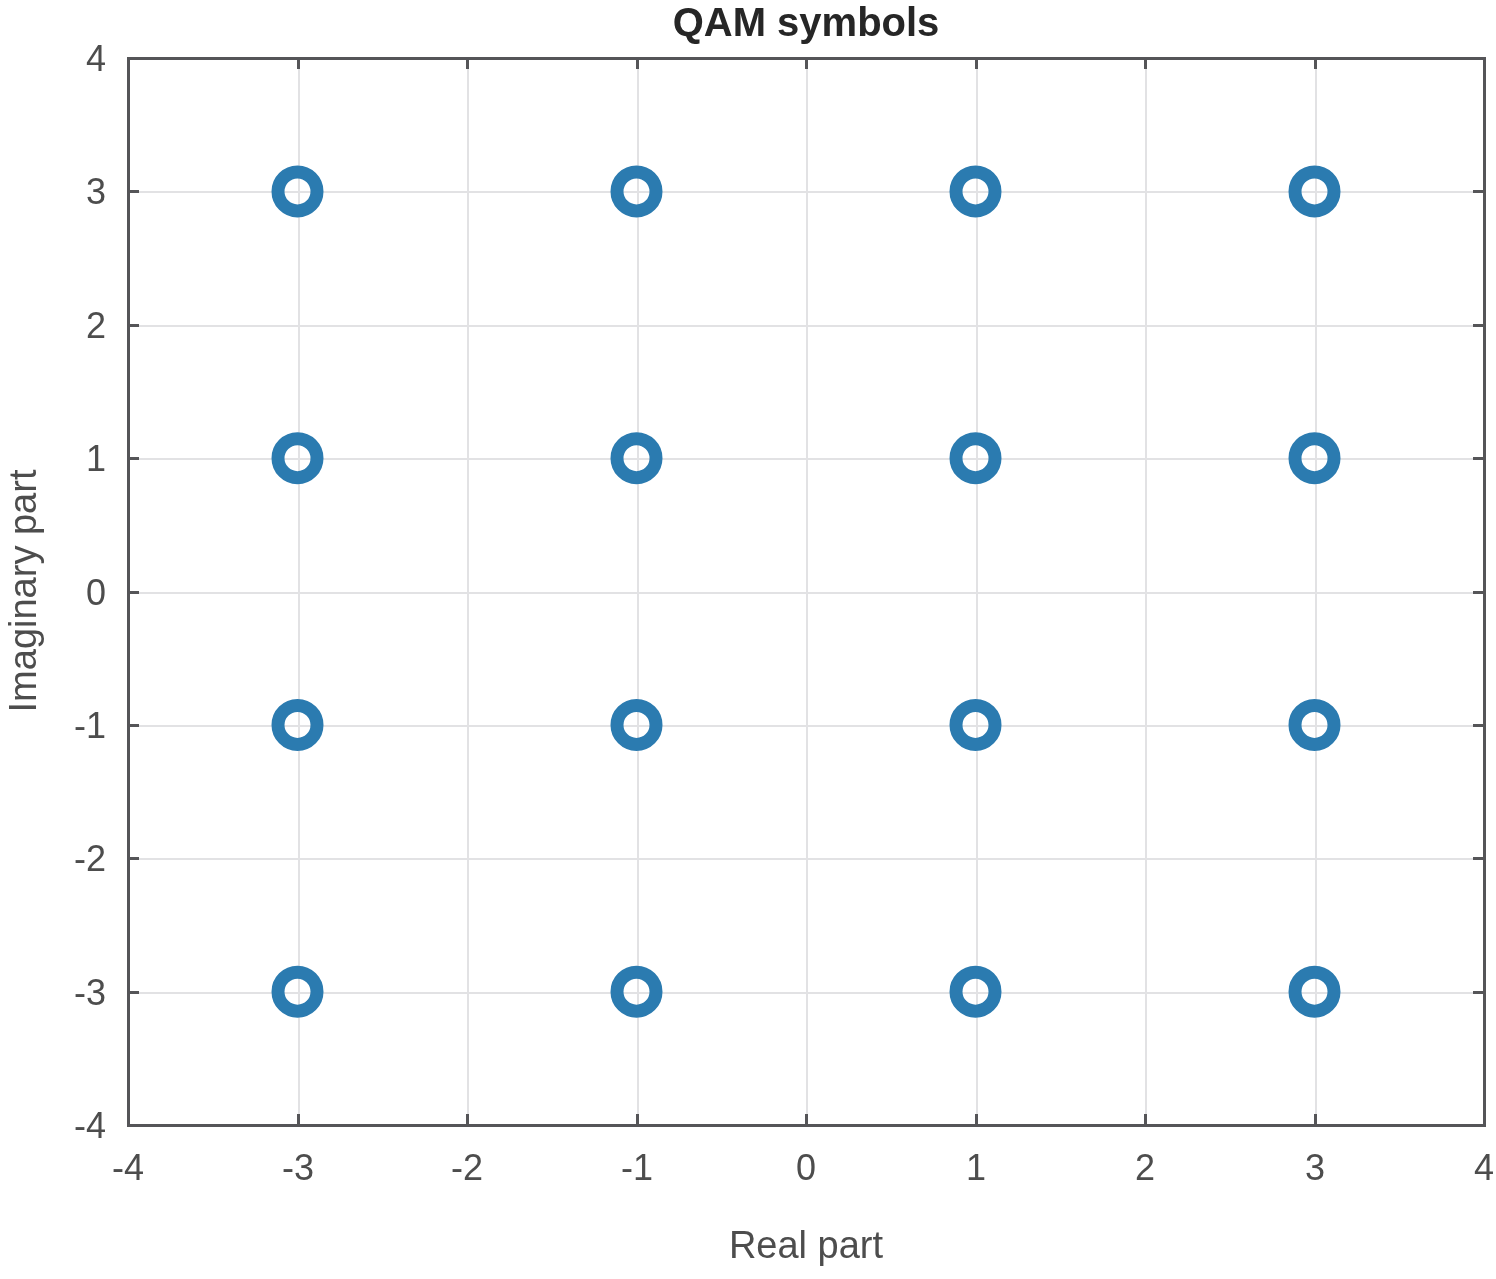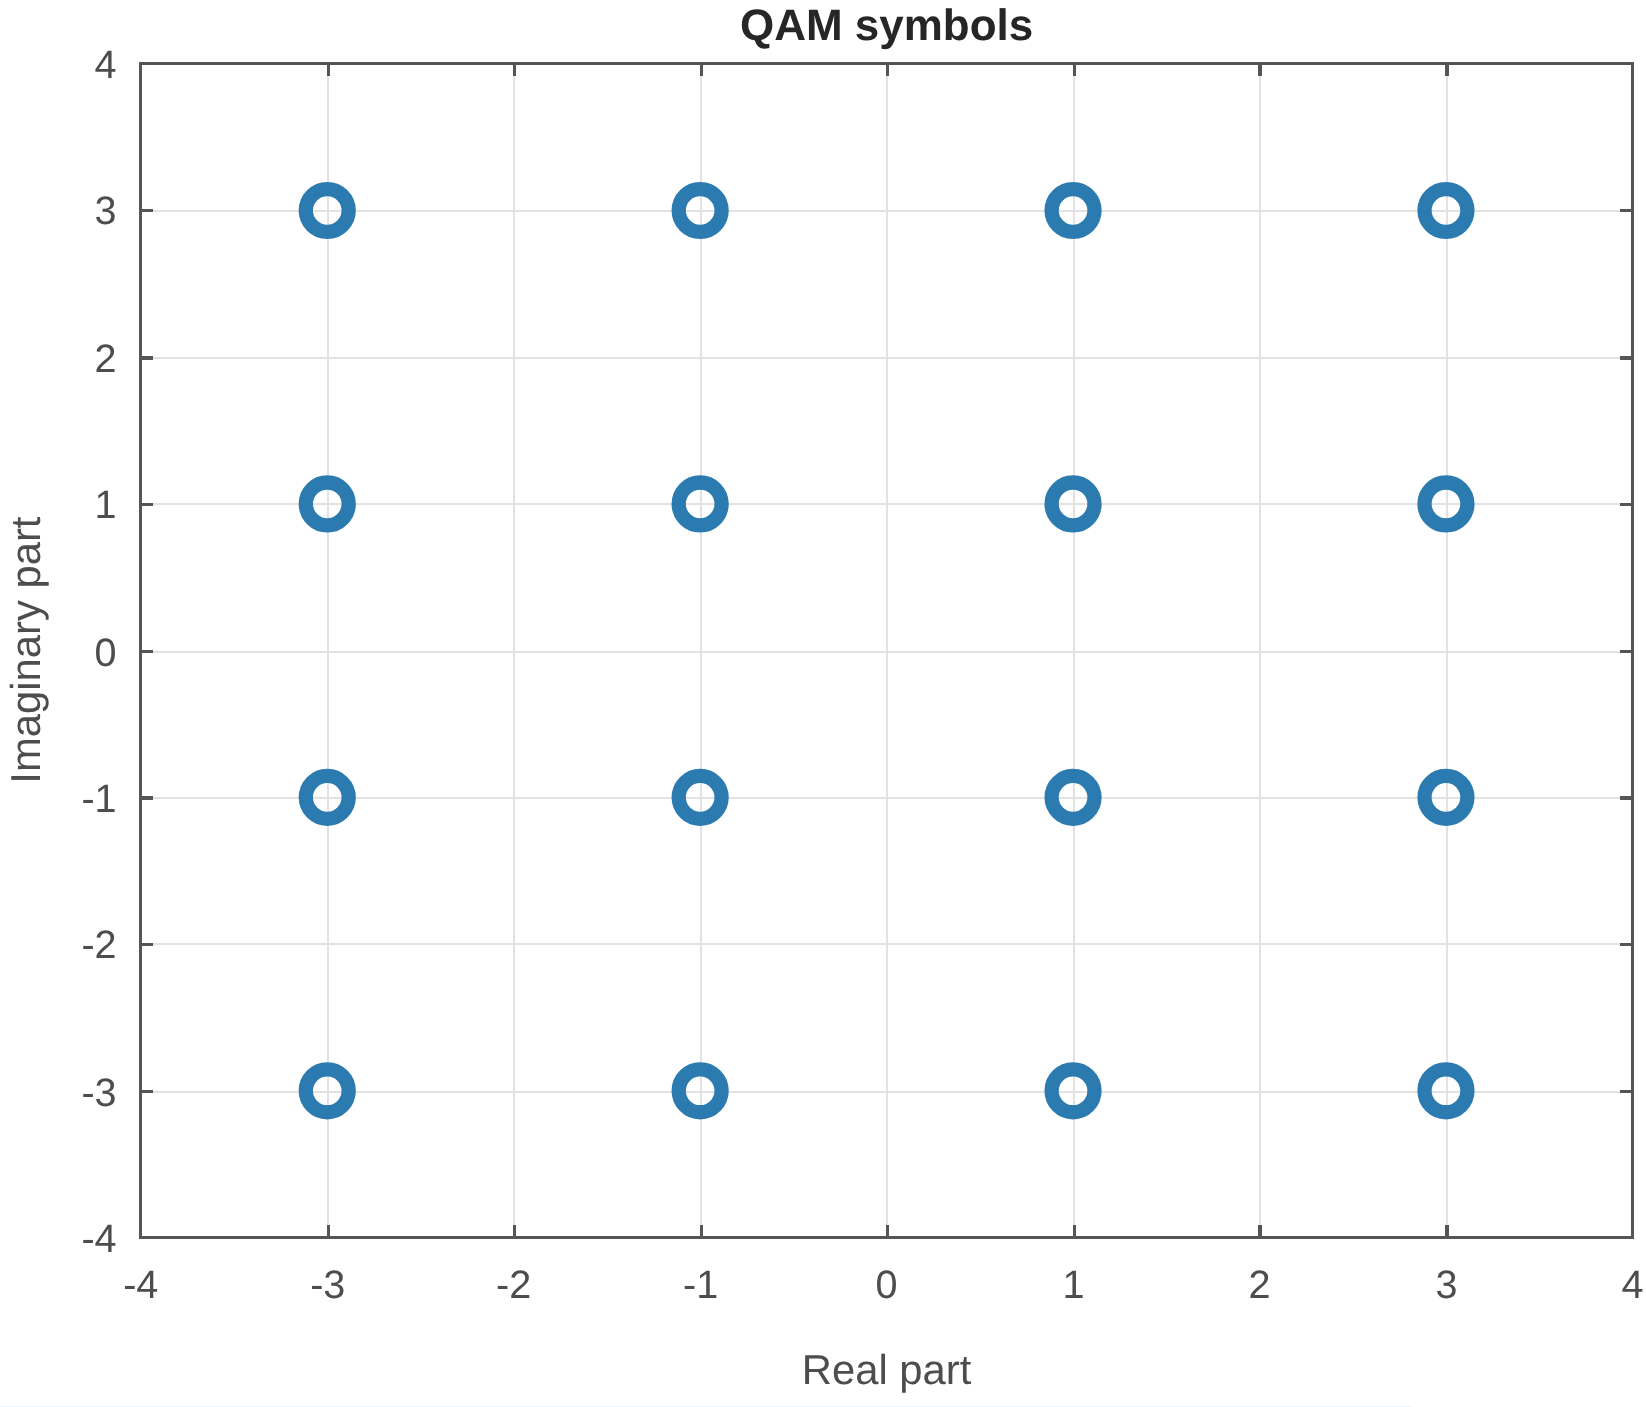--- a/index.html
+++ b/index.html
@@ -11,21 +11,21 @@
   body {
     width: 1496px;
     height: 1279px;
     font-family: "Liberation Sans", sans-serif;
     overflow: hidden;
   }
   #figure {
     position: relative;
     width: 1284px;
     height: 1279px;
-    background: #0ea5e9;
+    background: #c4b5fd;
   }
   #plot-svg {
     display: block;
     width: 1496px;
     height: 1279px;
   }
   .title-text {
     font-family: "Liberation Sans", sans-serif;
     font-size: 40px;
     font-weight: bold;

